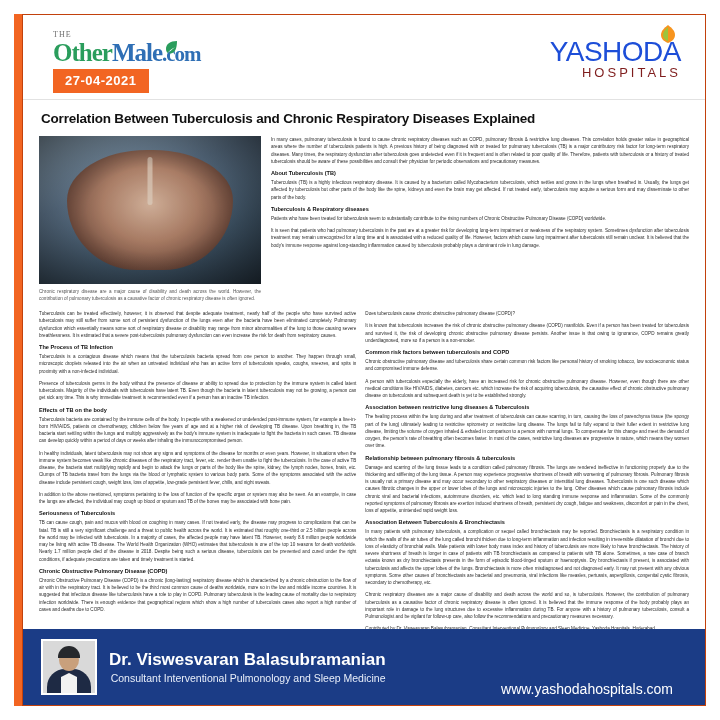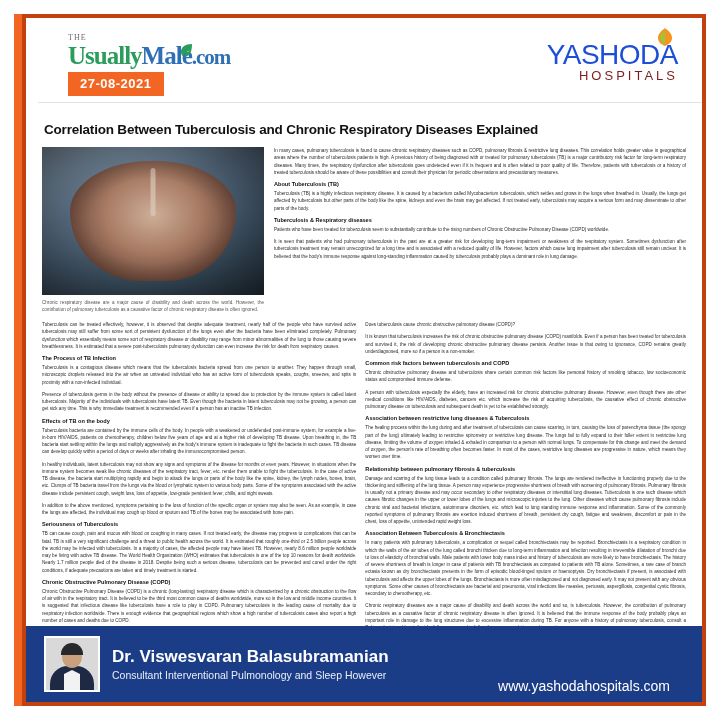--- a/index.html
+++ b/index.html
@@ -16,23 +16,22 @@
     box-sizing:border-box;
   }
   
   .left-bar{
     position:absolute;left:14px;top:14px;width:8px;height:692px;
     background:#f26522;
   }
   .sheet{
     position:absolute;left:22px;top:14px;right:14px;bottom:14px;
     background:#ffffff;
-    border:4px solid #c2410c;
+    border:1px solid #c2410c;
     box-sizing:border-box;
-    padding-left:12px;
   }
   
   .header{
     position:relative;height:84px;border-bottom:1px solid #e2e2e2;
   }
   .logo-health{
     position:absolute;left:30px;top:16px;
     line-height:1;
   }
   .logo-the{
@@ -72,21 +71,21 @@
 
   
   .article{
     position:absolute;left:0;right:0;top:84px;bottom:76px;
     padding:12px 16px 6px 16px;
     box-sizing:border-box;
     overflow:hidden;
   }
   .headline{
     font-size:13.5px;font-weight:bold;color:#111;
-    margin:8px 0 10px 2px;
+    margin:0 0 10px 2px;
     letter-spacing:-0.2px;
   }
   .top-block{display:flex;gap:10px;}
   .photo-col{width:222px;flex:0 0 222px;}
   .photo{
     width:222px;height:148px;
     background:linear-gradient(160deg,#8fa6b8 0%,#5d7389 35%,#3f5466 70%,#2b3b49 100%);
     position:relative;overflow:hidden;
   }
   .photo .lung{
@@ -119,21 +118,21 @@
   .cols{
     display:flex;gap:9px;margin-top:8px;
   }
   .col{flex:1;}
   .col.wide{flex:1.02;}
 
   
   .footer{
     position:absolute;left:0;right:0;bottom:0;height:76px;
     background:#1b3c86;
-    display:flex;align-items:center;
+    display:flex;align-items:center;text-align:right;
   }
   .doc-photo{
     width:52px;height:52px;margin-left:18px;margin-right:12px;
     background:#d9d9d9;border:2px solid #fff;
     position:relative;overflow:hidden;flex:0 0 52px;
   }
   .doc-photo .head{
     position:absolute;left:50%;top:8px;width:20px;height:22px;border-radius:50%;
     background:#c9a07c;transform:translateX(-50%);
   }
@@ -168,28 +167,28 @@
 
 <div class="page">
   <div class="left-bar"></div>
 
   <div class="sheet">
 
     <div class="header">
       <div class="logo-health">
         <span class="logo-the">THE</span>
         <span class="logo-main">
-          <span class="lh-health">Usually</span><span class="lh-site">Male</span><span class="lh-com">.com</span>
+          <span class="lh-health">Other</span><span class="lh-site">Male</span><span class="lh-com">.com</span>
         </span>
         <svg class="logo-leaf" viewBox="0 0 16 16">
           <path d="M14 2C7 2 3 5 3 10c0 1.6.6 3 1.7 4C6 12 8.4 9.6 12 8.2 9.2 10 7 12.2 6 14.4c5.6 1.1 8-4.4 8-12.4z" fill="#2a9d5c"></path>
         </svg>
       </div>
 
-      <div class="date-badge">27-08-2021</div>
+      <div class="date-badge">27-04-2021</div>
 
       <div class="logo-yashoda">
         <svg class="y-leaf" viewBox="0 0 22 18">
           <path d="M11 0C7 3 4 6 4 10c0 3 2 6 7 8 5-2 7-5 7-8 0-4-3-7-7-10z" fill="#f7941e"></path>
           <path d="M11 2C8 4.5 6 7 6 10c0 2.4 1.6 4.8 5 6.4V2z" fill="#9cc43c"></path>
         </svg>
         <div class="y-main">YASHODA</div>
         <div class="y-sub">HOSPITALS</div>
       </div>
     </div>
@@ -255,19 +254,19 @@
     <div class="footer">
       <div class="doc-photo">
         <div class="bg"></div>
         <div class="body"></div>
         <div class="shirt"></div>
         <div class="head"></div>
         <div class="hair"></div>
       </div>
       <div>
         <div class="doc-name">Dr. Viswesvaran Balasubramanian</div>
-        <div class="doc-title">Consultant Interventional Pulmonology and Sleep However</div>
+        <div class="doc-title">Consultant Interventional Pulmonology and Sleep Medicine</div>
       </div>
       <div class="site-url">www.yashodahospitals.com</div>
     </div>
 
   </div>
 </div>
 
 </body></html>

